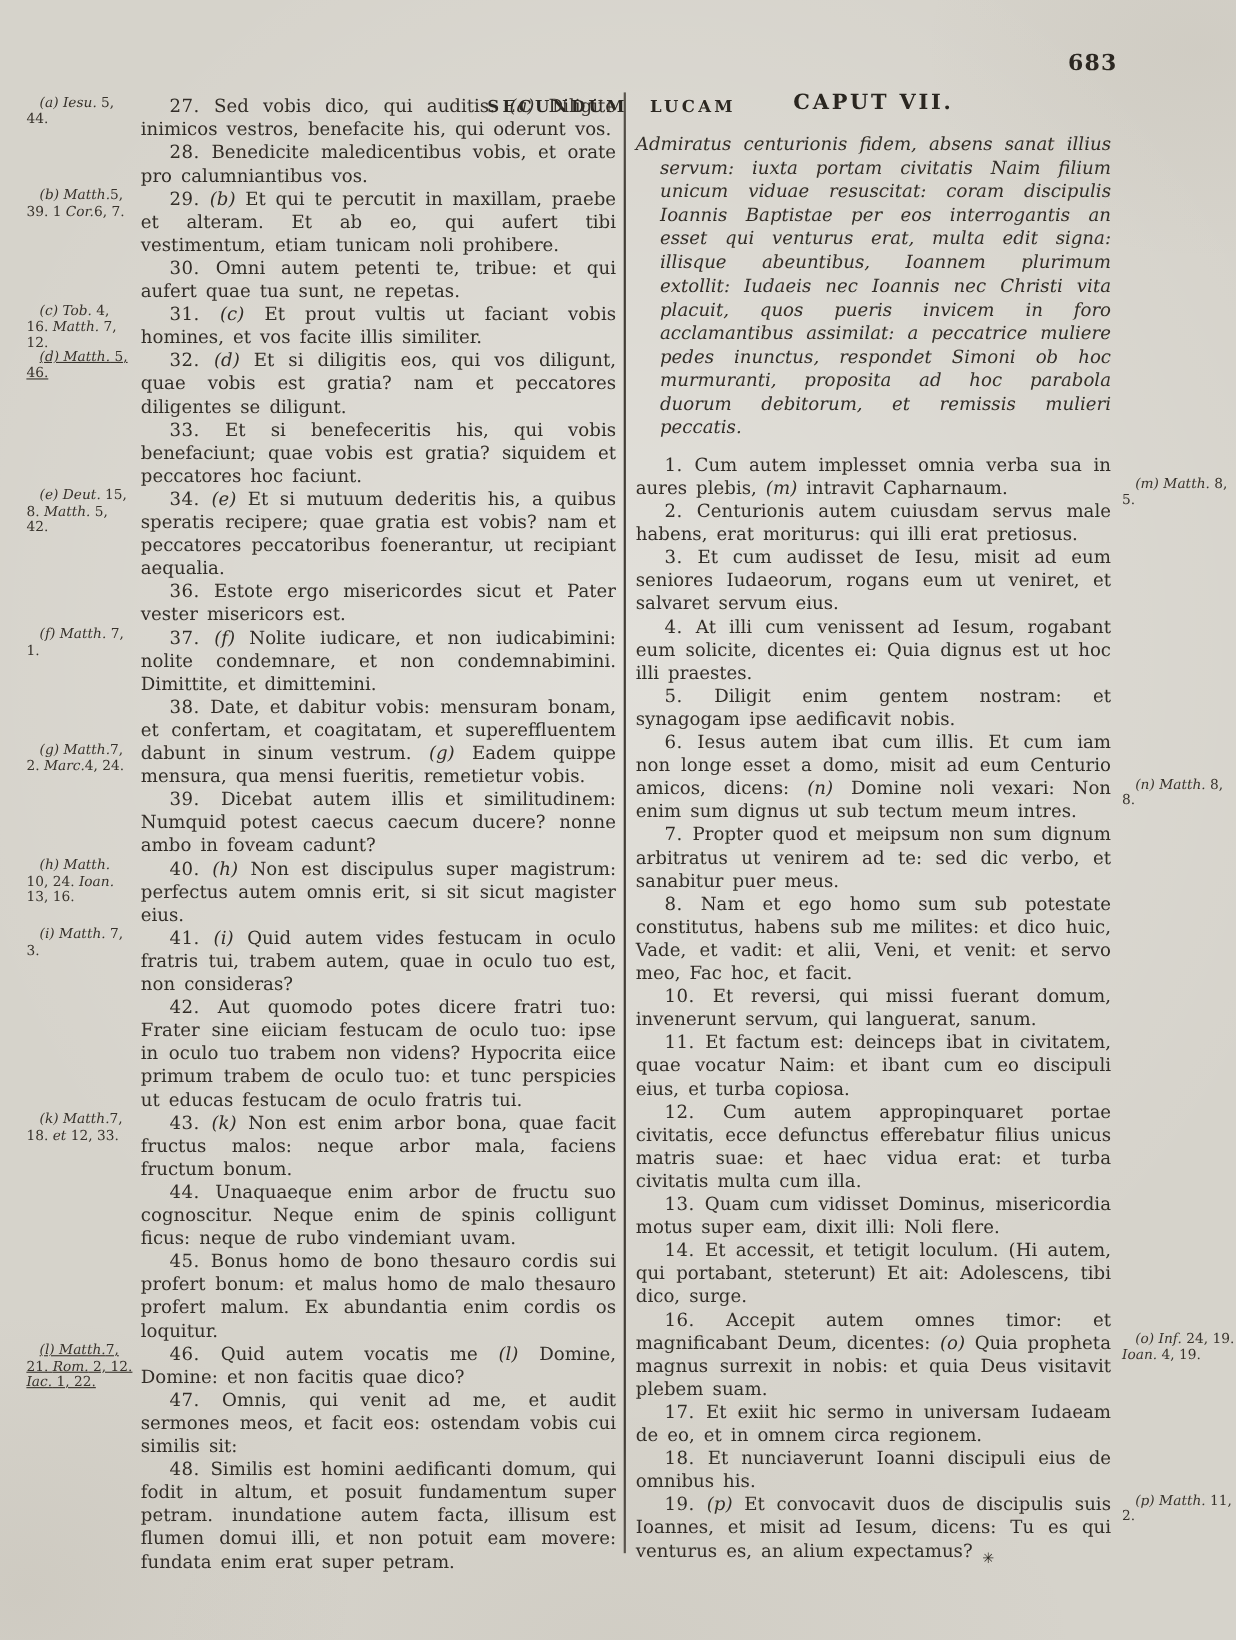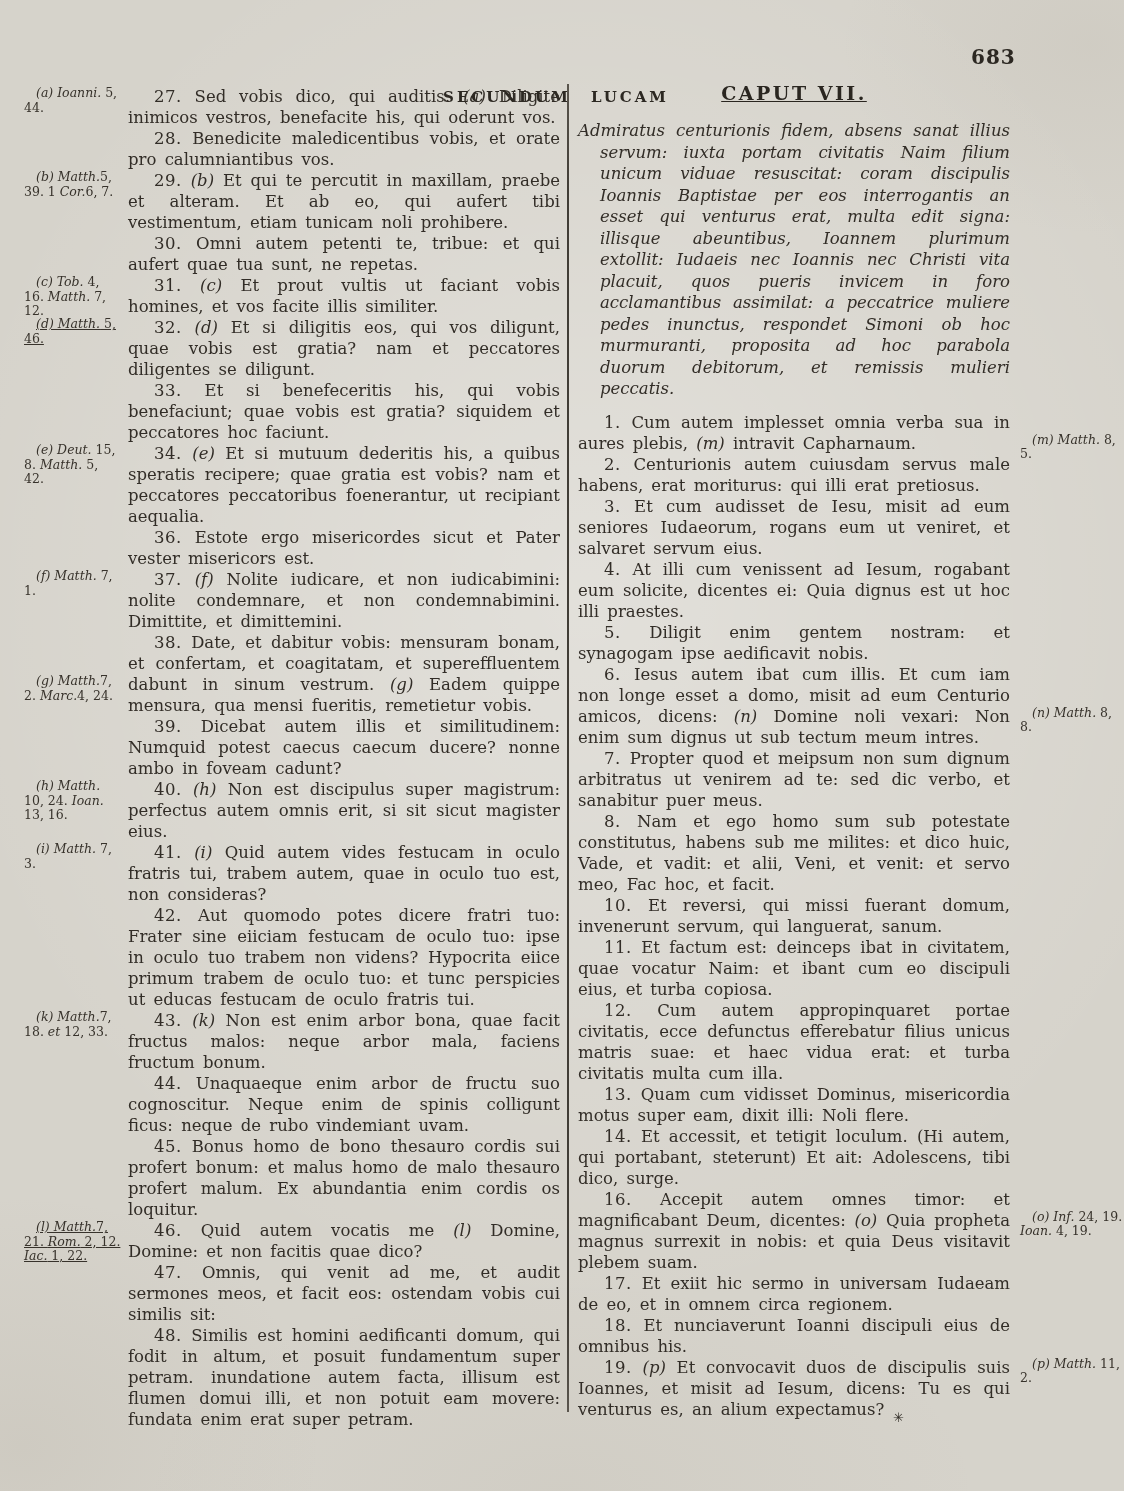--- a/index.html
+++ b/index.html
@@ -27,21 +27,21 @@
     font-size:20px;font-weight:bold;letter-spacing:1px;color:#2c2822;
   }
   .divider{
     position:absolute;left:567px;top:84px;width:2px;height:1328px;
     background:linear-gradient(#5a554d, #413d36 8%, #413d36 92%, #5a554d);
   }
   .col-left{position:absolute;left:128px;top:86px;width:432px;}
   .col-right{position:absolute;left:578px;top:78px;width:432px;}
   .chapter-heading{
     margin:4px 0 16px 0;text-align:center;
-    font-size:19px;font-weight:bold;letter-spacing:2.5px;color:#2a2620;text-decoration:underline;
+    font-size:19px;font-weight:bold;letter-spacing:2.5px;color:#2a2620;
   }
   .summary{
     margin:0 0 12px 0;
     font-style:italic;font-size:16.5px;line-height:21.5px;
     text-align:justify;word-spacing:3.5px;
     padding-left:22px;text-indent:-22px;
   }
   .verse{
     margin:0;position:relative;
     font-size:16.5px;line-height:21px;
@@ -65,21 +65,21 @@
 </head>
 <body>
 
 <div class="page">
   <div class="running-title">SECUNDUM LUCAM</div>
   <div class="page-number">683</div>
   <div class="divider"></div>
 
   <div class="col-left">
     <div>
-        <p class="verse"><span class="vnum">27.</span> Sed vobis dico, qui auditis: <i>(a)</i> Diligite inimicos vestros, benefacite his, qui oderunt vos.<span class="mnote mnote-left" style="top: 0px;"><i>(a) Ioanni.</i> 5, 44.</span></p>
+        <p class="verse"><span class="vnum">27.</span> Sed vobis dico, qui auditis: <i>(a)</i> Diligite inimicos vestros, benefacite his, qui oderunt vos.<span class="mnote mnote-left" style="top: 0px;"><i>(a) Iesu.</i> 5, 44.</span></p>
         <p class="verse"><span class="vnum">28.</span> Benedicite maledicentibus vobis, et orate pro calumniantibus vos.</p>
         <p class="verse"><span class="vnum">29.</span> <i>(b)</i> Et qui te percutit in maxillam, praebe et alteram. Et ab eo, qui aufert tibi vestimentum, etiam tunicam noli prohibere.<span class="mnote mnote-left" style="top: 0px;"><i>(b) Matth.</i>5, 39. 1 <i>Cor.</i>6, 7.</span></p>
         <p class="verse"><span class="vnum">30.</span> Omni autem petenti te, tribue: et qui aufert quae tua sunt, ne repetas.</p>
         <p class="verse"><span class="vnum">31.</span> <i>(c)</i> Et prout vultis ut faciant vobis homines, et vos facite illis similiter.<span class="mnote mnote-left" style="top: 0px;"><i>(c) Tob.</i> 4, 16. <i>Matth.</i> 7, 12.</span></p>
         <p class="verse"><span class="vnum">32.</span> <i>(d)</i> Et si diligitis eos, qui vos diligunt, quae vobis est gratia? nam et peccatores diligentes se diligunt.<span class="mnote mnote-left" style="top: 0px; text-decoration: underline;"><i>(d) Matth.</i> 5, 46.</span></p>
         <p class="verse"><span class="vnum">33.</span> Et si benefeceritis his, qui vobis benefaciunt; quae vobis est gratia? siquidem et peccatores hoc faciunt.</p>
         <p class="verse"><span class="vnum">34.</span> <i>(e)</i> Et si mutuum dederitis his, a quibus speratis recipere; quae gratia est vobis? nam et peccatores peccatoribus foenerantur, ut recipiant aequalia.<span class="mnote mnote-left" style="top: 0px;"><i>(e) Deut.</i> 15, 8. <i>Matth.</i> 5, 42.</span></p>
         <p class="verse"><span class="vnum">36.</span> Estote ergo misericordes sicut et Pater vester misericors est.</p>
         <p class="verse"><span class="vnum">37.</span> <i>(f)</i> Nolite iudicare, et non iudicabimini: nolite condemnare, et non condemnabimini. Dimittite, et dimittemini.<span class="mnote mnote-left" style="top: 0px;"><i>(f) Matth.</i> 7, 1.</span></p>
         <p class="verse"><span class="vnum">38.</span> Date, et dabitur vobis: mensuram bonam, et confertam, et coagitatam, et supereffluentem dabunt in sinum vestrum. <i>(g)</i> Eadem quippe mensura, qua mensi fueritis, remetietur vobis.<span class="mnote mnote-left" style="top: 42px;"><i>(g) Matth.</i>7, 2. <i>Marc.</i>4, 24.</span></p>

